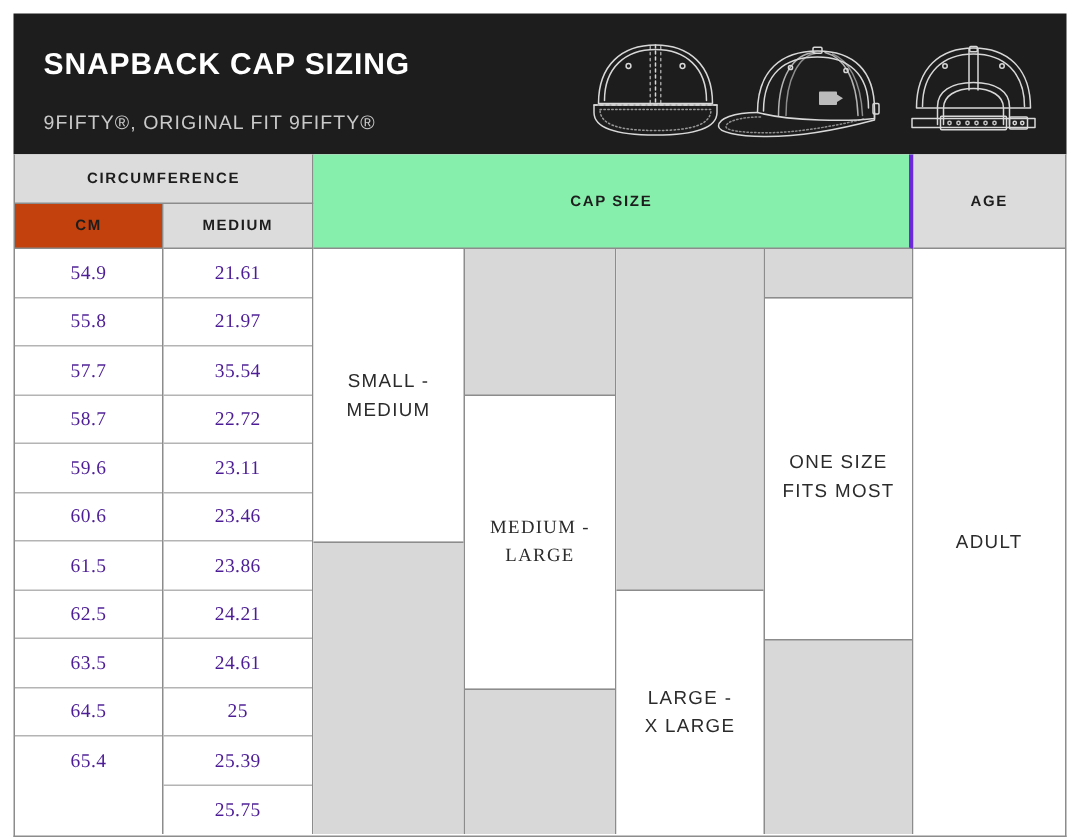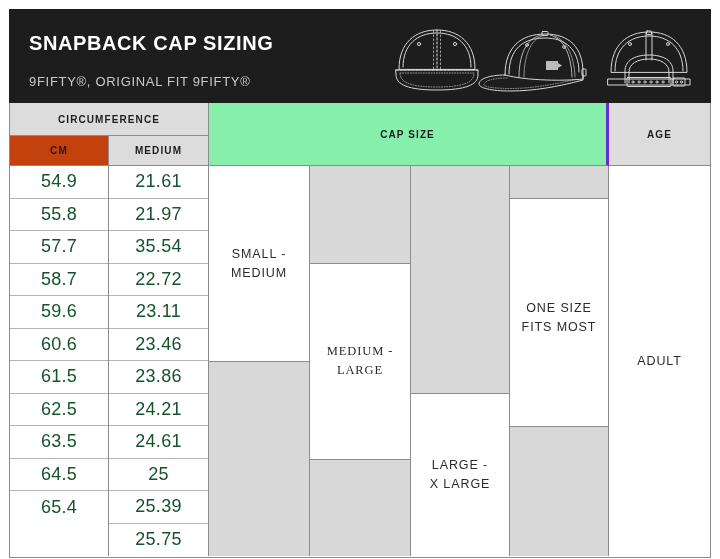--- a/index.html
+++ b/index.html
@@ -149,23 +149,24 @@
   .col-cm    { left: 0;   width: 99px; }
   .col-in    { left: 99px; width: 100px; }
 
   .mrow {
     height: 32.5px;
     box-sizing: border-box;
     border-bottom: 1px solid #b4b4b4;
     display: flex;
     align-items: center;
     justify-content: center;
-    font-size: 18px;
-    color: #14532d;
+    font-size: 13px;
+    color: #4c1d95;
     letter-spacing: 0.3px;
+    font-family: Liberation Serif, serif;
   }
   .mrow:last-child { border-bottom: none; }
 
   
   .size-col {
     position: absolute;
     top: 0;
     height: 390px;
     box-sizing: border-box;
     border-right: 1px solid #8c8c8c;

